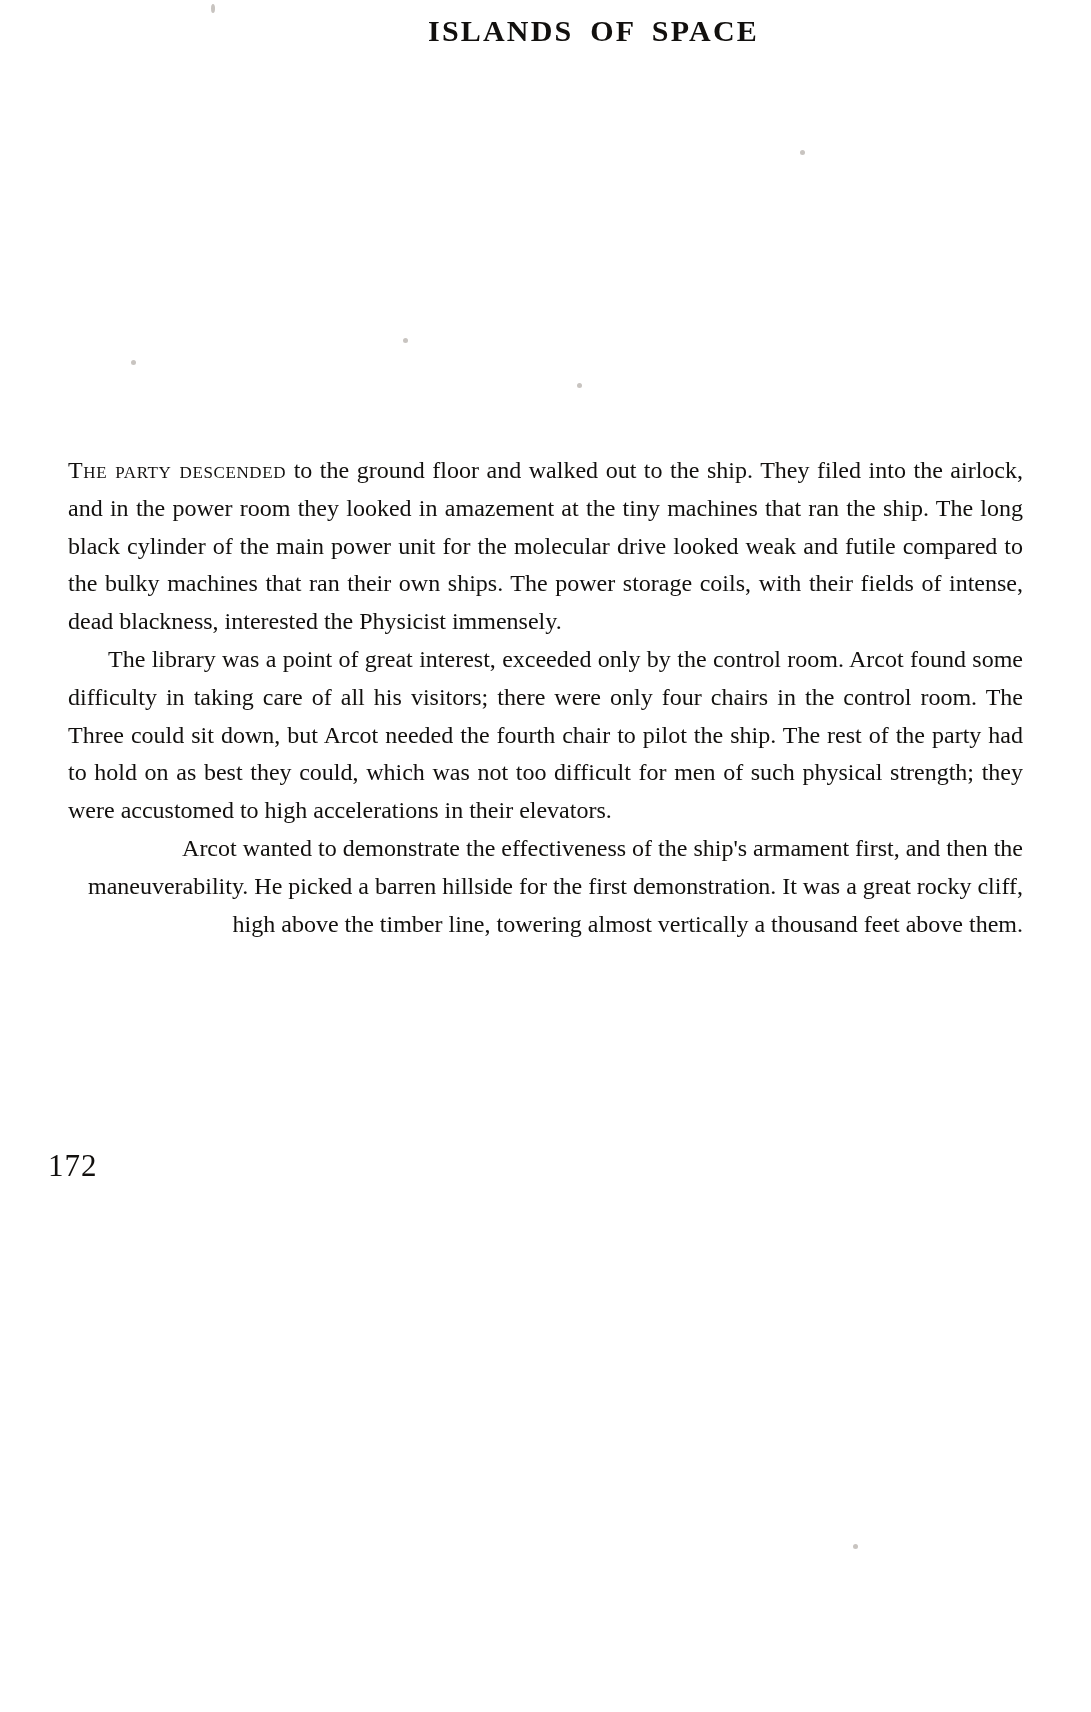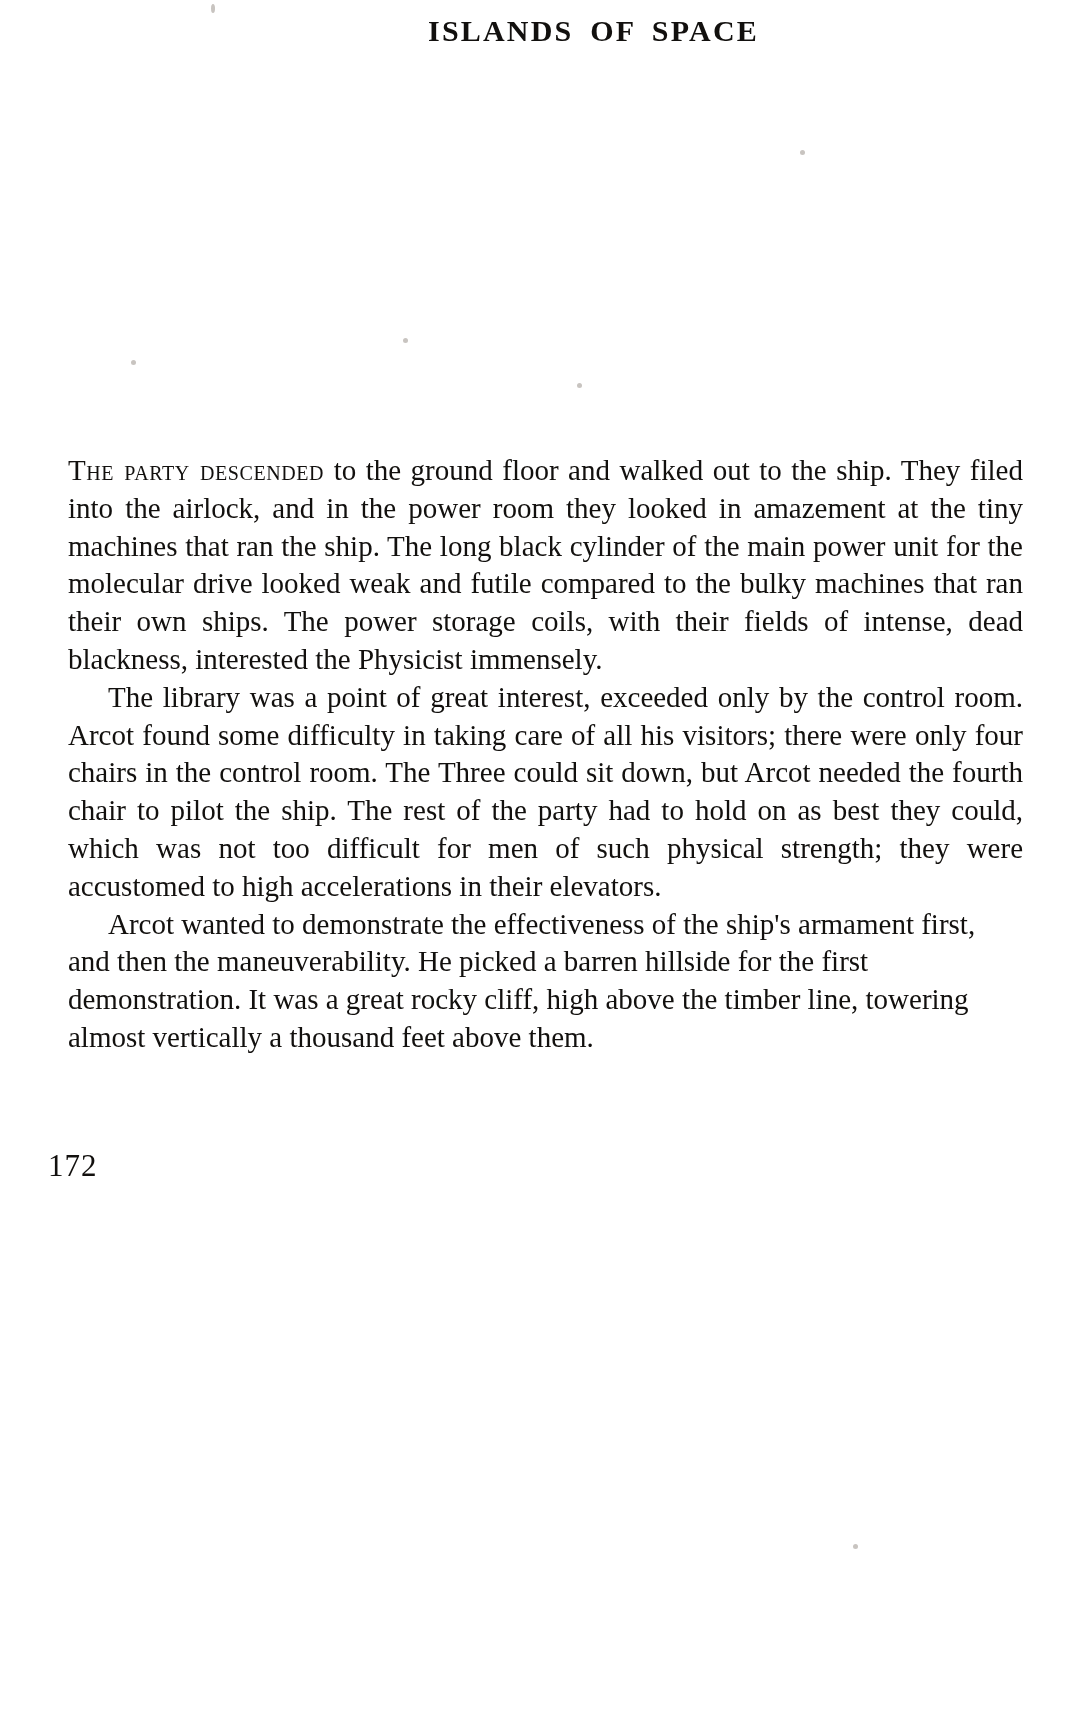--- a/index.html
+++ b/index.html
@@ -43,35 +43,35 @@
     text-align: center;
     font-size: 35px;
     font-weight: bold;
     letter-spacing: 1.5px;
   }
   .body-text {
     position: absolute;
     top: 452px;
     left: 20px;
     width: 955px;
-    font-size: 29px;
+    font-size: 24px;
     line-height: 37.8px;
     text-align: justify;
     text-justify: inter-word;
     font-family: "Liberation Serif", serif;
   }
   .body-text p {
     margin: 0;
     text-indent: 0;
   }
   .body-text p.indent {
     text-indent: 40px;
   }
   .body-text p:last-child {
-    text-align: left;
+    text-align: right;
   }
   .smallcaps {
     font-variant: small-caps;
     letter-spacing: 0.6px;
   }
   .folio {
     position: absolute;
     bottom: 30px;
     left: 0;
     width: 1091px;

